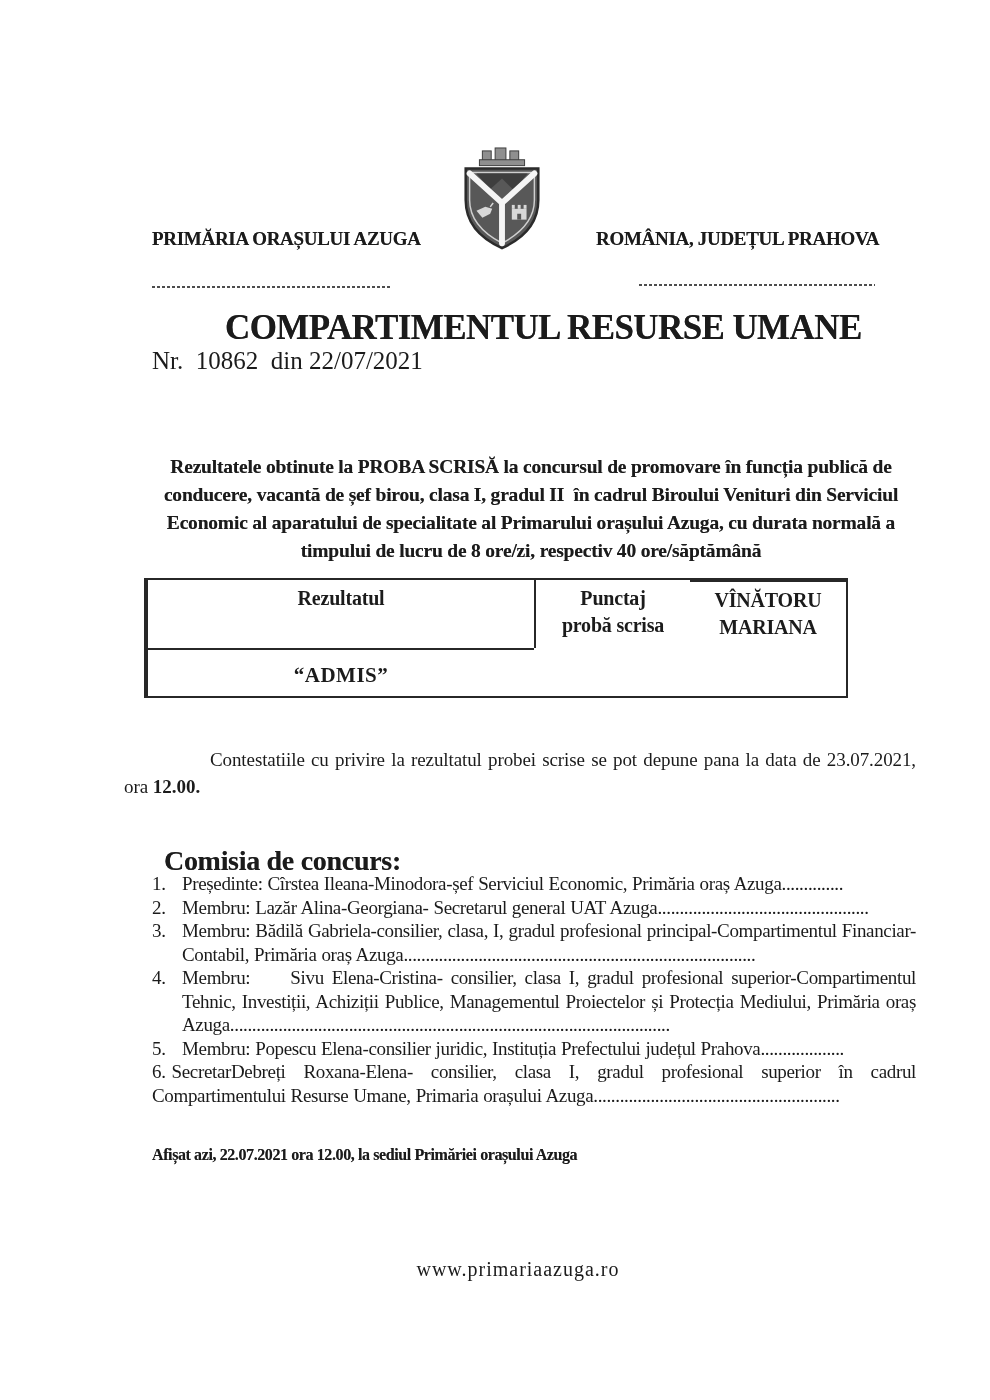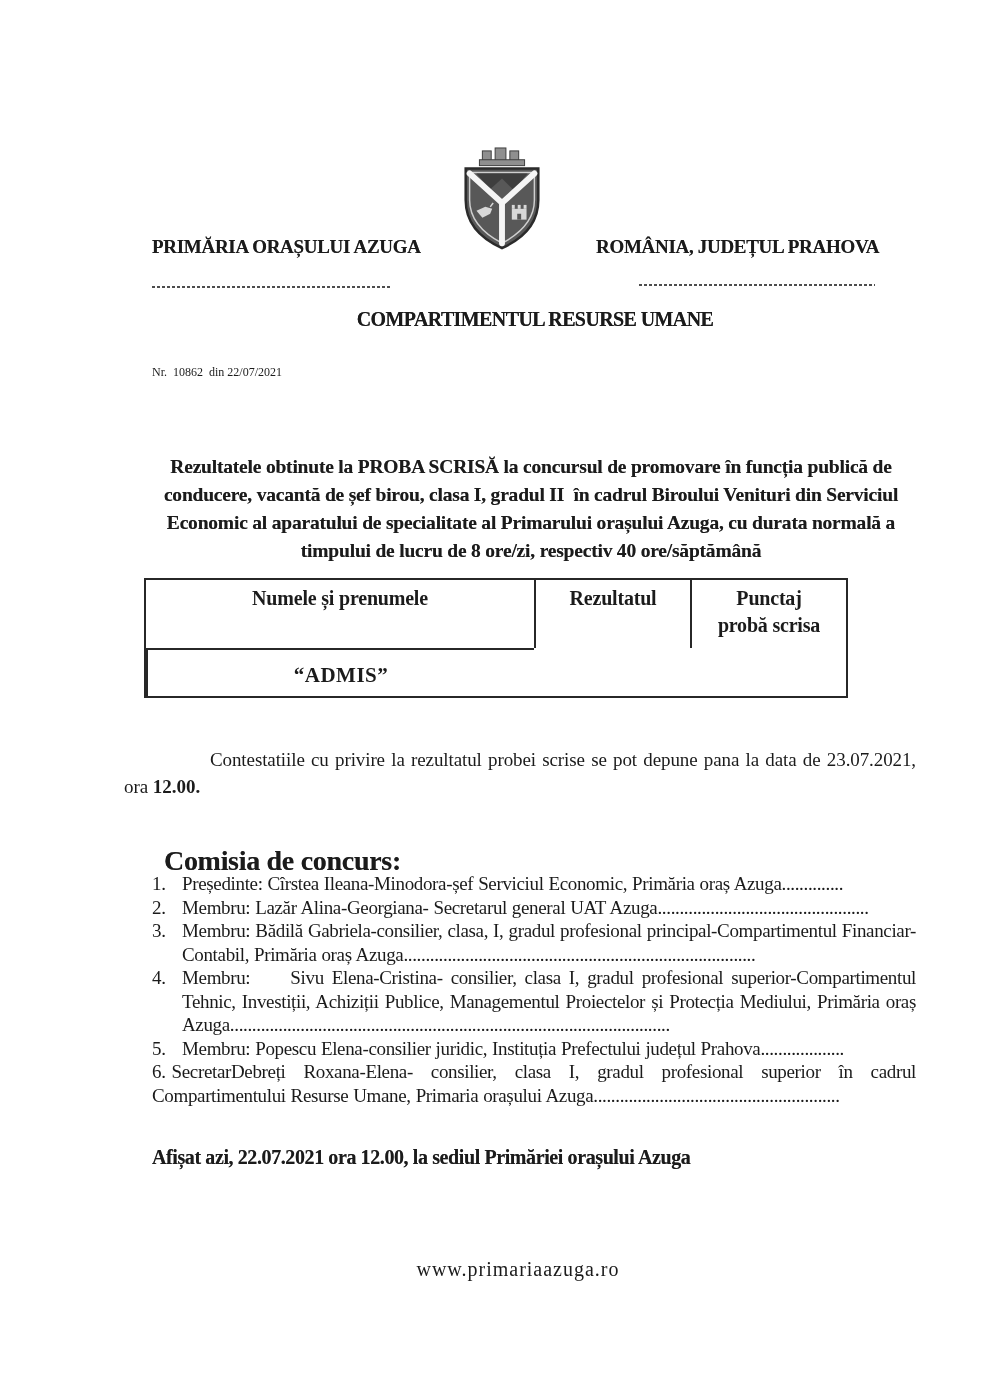--- a/index.html
+++ b/index.html
@@ -7,40 +7,40 @@
   .page {
     position:relative; width:990px; height:1400px; margin:0 auto;
     background:#fff; color:#1b1b1b;
     font-family:"Liberation Serif", serif;
     overflow:hidden;
   }
   .abs { position:absolute; }
 
   
   .org-name {
-    top:236px; font-size:19px; font-weight:bold; letter-spacing:-0.3px;
+    top:228px; font-size:19px; font-weight:bold; letter-spacing:-0.3px;
     white-space:nowrap; text-shadow:0 0 0.5px rgba(20,20,20,0.6);
   }
   .org-left  { left:152px; }
   .org-right { left:596px; }
   .crest { left:452px; top:146px; width:100px; height:108px; }
   .rule {
     height:2px;
     background:repeating-linear-gradient(90deg,#4d4d4d 0 3px, transparent 3px 5px);
   }
   .rule-left  { left:152px; top:286px; width:238px; }
   .rule-right { left:639px; top:284px; width:236px; }
 
   
   .doc-title {
     left:225px; top:308px; width:620px; text-align:center;
-    font-size:20px; font-weight:bold; letter-spacing:-0.6px; white-space:nowrap;
+    font-size:35px; font-weight:bold; letter-spacing:-0.6px; white-space:nowrap;
     text-shadow:0 0 0.6px rgba(10,10,10,0.7);
   }
-  .nr-line { left:152px; top:365px; font-size:12px; white-space:pre-wrap; }
+  .nr-line { left:152px; top:347px; font-size:25px; white-space:pre-wrap; }
 
   
   .results {
     left:148px; top:453px; width:766px; text-align:center;
     font-size:19.5px; font-weight:bold; line-height:28px; letter-spacing:-0.2px;
     text-shadow:0 0 0.5px rgba(20,20,20,0.55);
   }
 
   
   .doc-table {
@@ -77,21 +77,21 @@
     position:relative; padding-left:30px;
     font-size:19px; line-height:23.5px; text-align:justify; letter-spacing:-0.35px;
     word-spacing:0.5px;
   }
   .c-item .num { position:absolute; left:0; top:0; }
   .c-item.no-indent { padding-left:0; }
   .c-item.no-indent .num { position:static; margin-right:6px; }
 
   
   .posted-line {
-    left:152px; top:1146px; font-size:20px; font-weight:bold; letter-spacing:-0.4px;
+    left:152px; top:1146px; font-size:16px; font-weight:bold; letter-spacing:-0.4px;
     white-space:nowrap; text-shadow:0 0 0.5px rgba(20,20,20,0.55);
   }
   .website {
     left:152px; top:1258px; width:732px; text-align:center;
     font-size:20px; letter-spacing:1px;
   }
 </style>
 </head>
 <body>
 
@@ -138,29 +138,29 @@
 
   <div class="abs rule rule-left"></div>
   <div class="abs rule rule-right"></div>
 
   <div class="abs doc-title">COMPARTIMENTUL RESURSE UMANE</div>
   <div class="abs nr-line">Nr.  10862  din 22/07/2021</div>
 
   <div class="abs results">Rezultatele obtinute la PROBA SCRISĂ la concursul de promovare în funcția publică de conducere, vacantă de șef birou, clasa I, gradul II&nbsp; în cadrul Biroului Venituri din Serviciul Economic al aparatului de specialitate al Primarului orașului Azuga, cu durata normală a timpului de lucru de 8 ore/zi, respectiv 40 ore/săptămână</div>
 
   <div class="abs doc-table">
-    <div class="cell c1">
-      <span>Numele și prenumele</span>
-    </div>
     <div class="cell c3">
       <span>Rezultatul</span>
     </div>
     <div class="cell c2">
       <span>Punctaj</span>
       <span>probă scrisa</span>
+    </div>
+    <div class="cell c1 body-row">
+      <span>VÎNĂTORU MARIANA</span>
     </div>
     <div class="cell c3 body-row">
       <span class="cell-result-val">“ADMIS”</span>
     </div>
   </div>
 
   <div class="abs contestation"><span>Contestatiile cu privire la rezultatul probei scrise se pot depune pana la data de 23.07.2021, ora </span><b>12.00.</b></div>
 
   <div class="abs commission-heading">Comisia de concurs:</div>
 

